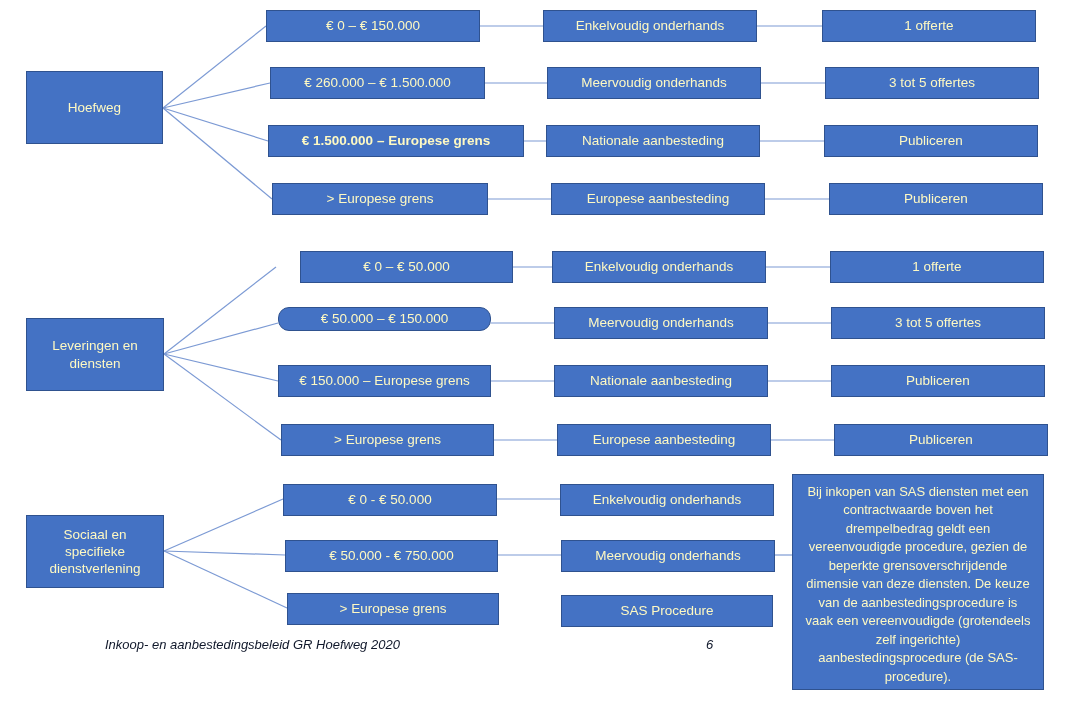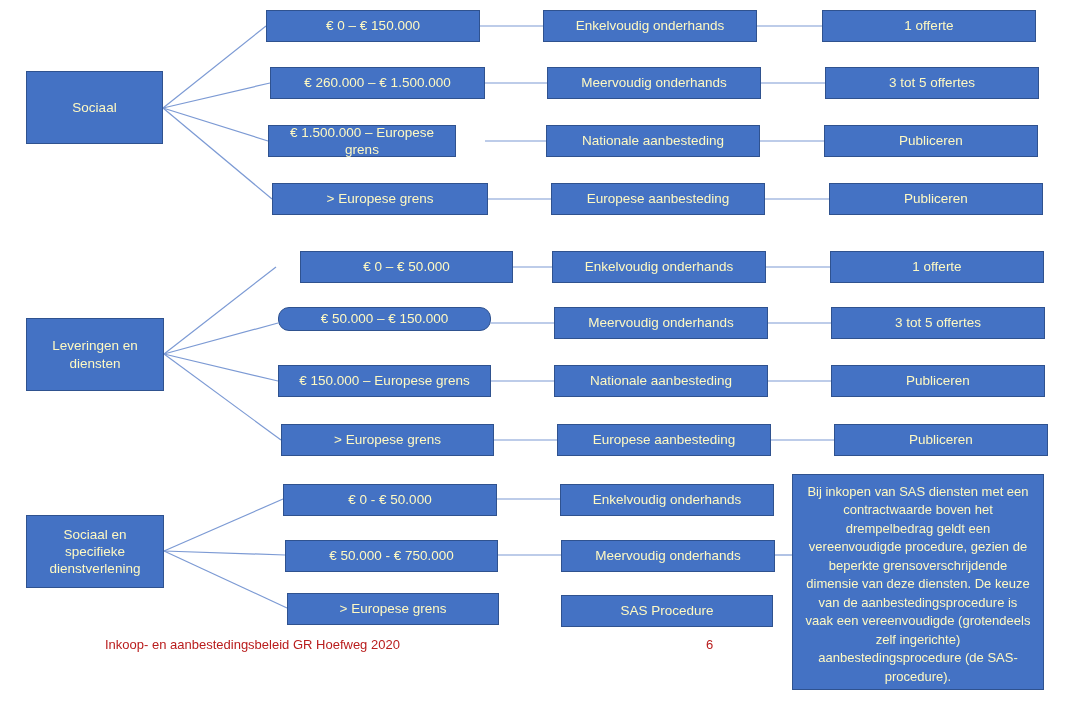--- a/index.html
+++ b/index.html
@@ -43,24 +43,25 @@
     font-size: 13.5px;
   }
   .node.note {
     font-size: 13px;
     line-height: 1.42;
     padding: 8px 12px;
     align-items: flex-start;
   }
   .footer-text {
     position: absolute;
-    color: #b91c1c;
+    color: #0f172a;
     font-size: 13px;
     white-space: nowrap;
     z-index: 1;
+    font-style: italic;
   }
   #footer-label { left: 105px; top: 637px; }
   #footer-page  { left: 706px; top: 637px; }
 </style>
 </head>
 <body>
 
 <div id="canvas">
 
   <svg id="lines" viewBox="0 0 1070 701" width="1070" height="701">
@@ -101,21 +102,21 @@
       <line x1="164" y1="551" x2="287" y2="608"></line>
 
       <line x1="497" y1="499" x2="560" y2="499"></line>
       <line x1="498" y1="555" x2="561" y2="555"></line>
 
       <line x1="773" y1="555" x2="792" y2="555"></line>
     </g>
   </svg>
 
   <div class="node cat" style="left:26px; top:71px; width:137px; height:73px;">
-    <span>Sociaal</span>
+    <span>Hoefweg</span>
   </div>
 
   <div class="node" style="left:266px; top:10px; width:214px; height:32px;">
     <span>€ 0 – € 150.000</span>
   </div>
   <div class="node" style="left:543px; top:10px; width:214px; height:32px;">
     <span>Enkelvoudig onderhands</span>
   </div>
   <div class="node" style="left:822px; top:10px; width:214px; height:32px;">
     <span>1 offerte</span>
@@ -124,21 +125,21 @@
   <div class="node" style="left:270px; top:67px; width:215px; height:32px;">
     <span>€ 260.000 – € 1.500.000</span>
   </div>
   <div class="node" style="left:547px; top:67px; width:214px; height:32px;">
     <span>Meervoudig onderhands</span>
   </div>
   <div class="node" style="left:825px; top:67px; width:214px; height:32px;">
     <span>3 tot 5 offertes</span>
   </div>
 
-  <div class="node" style="left:268px; top:125px; width:188px; height:32px;">
+  <div class="node" style="left:268px; top:125px; width:256px; height:32px;font-weight:bold;">
     <span>€ 1.500.000 – Europese grens</span>
   </div>
   <div class="node" style="left:546px; top:125px; width:214px; height:32px;">
     <span>Nationale aanbesteding</span>
   </div>
   <div class="node" style="left:824px; top:125px; width:214px; height:32px;">
     <span>Publiceren</span>
   </div>
 
   <div class="node" style="left:272px; top:183px; width:216px; height:32px;">

